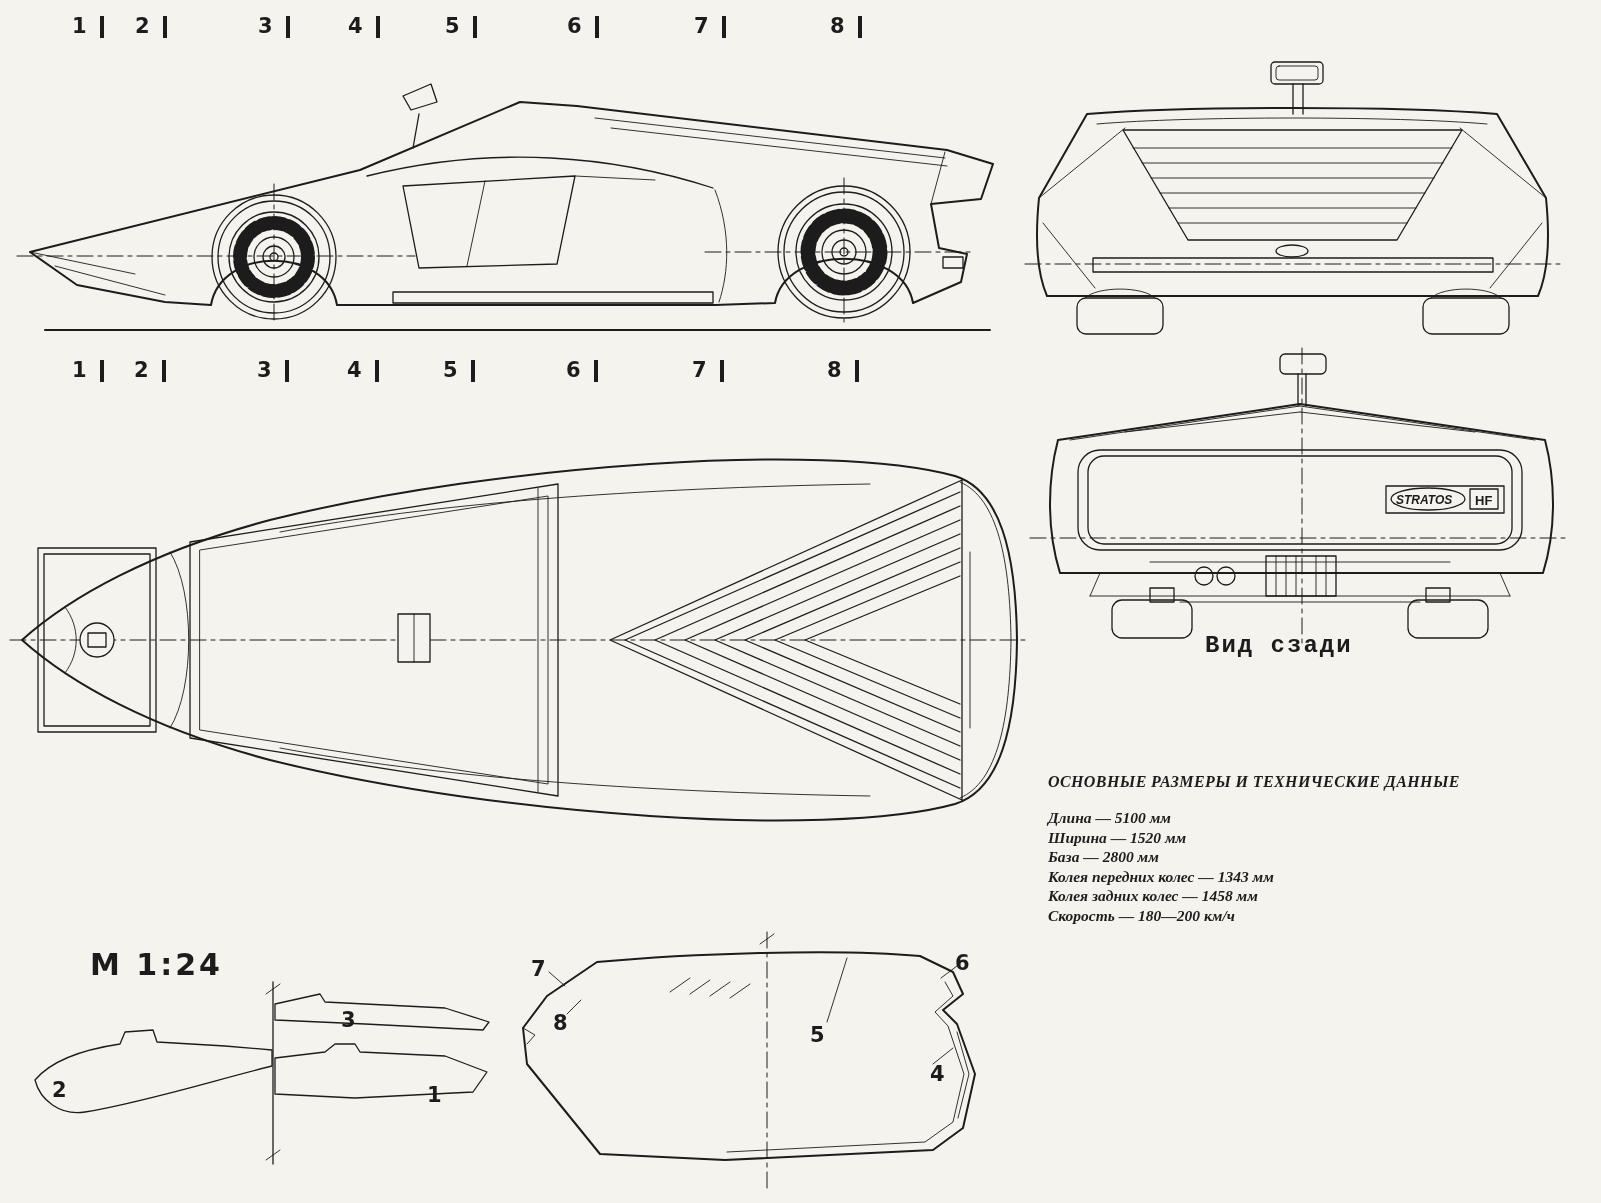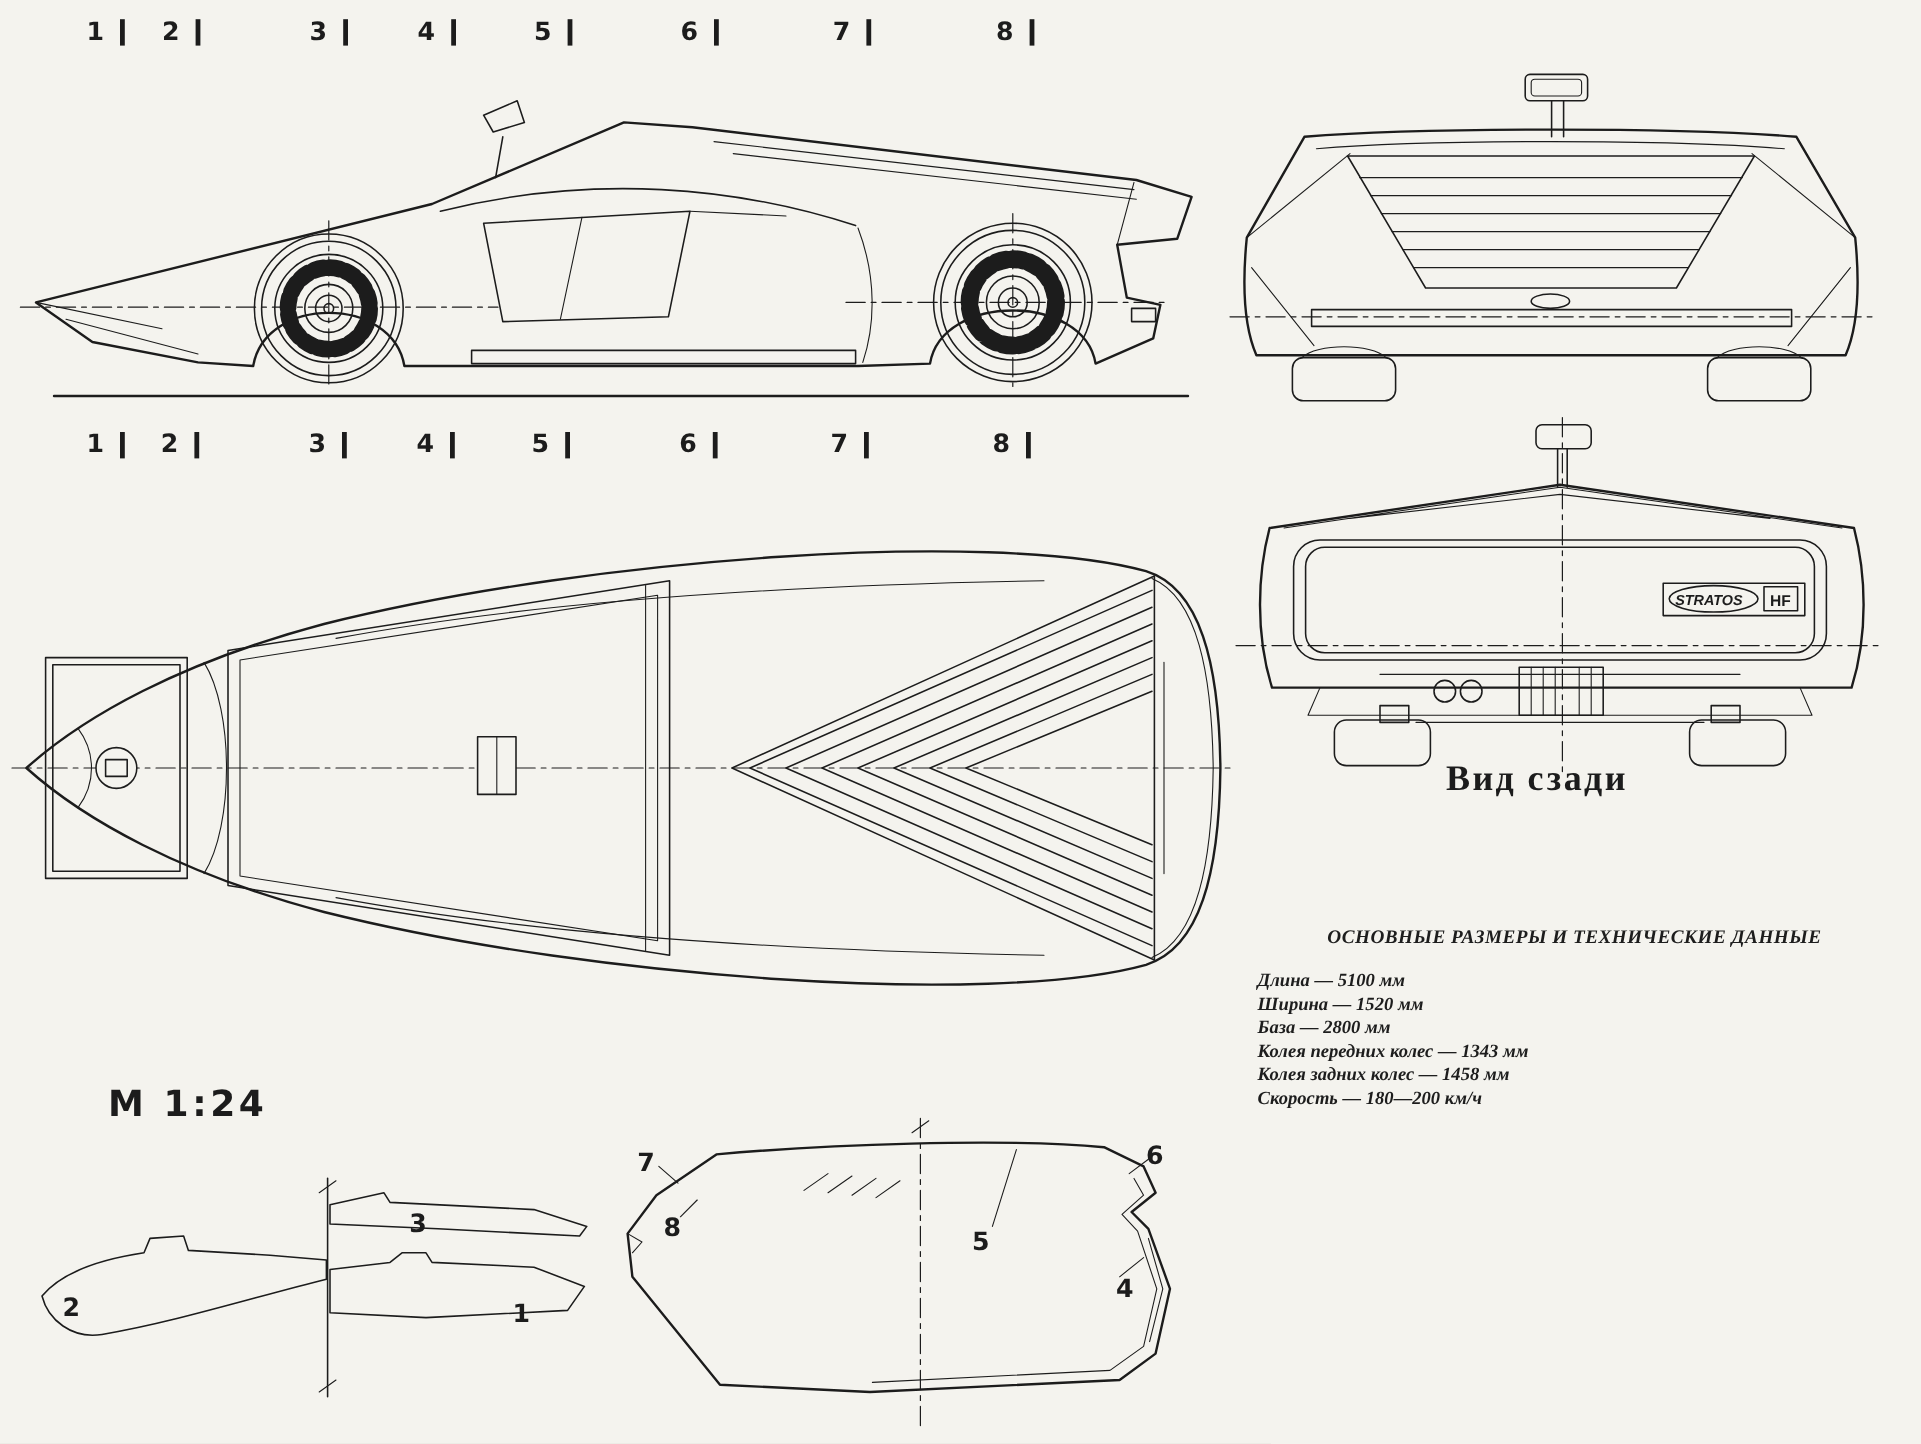--- a/index.html
+++ b/index.html
@@ -12,24 +12,24 @@
   .ink *{stroke:#1c1c1c;fill:none;stroke-width:1.3;stroke-linecap:round;stroke-linejoin:round;}
   .ink .bold{stroke-width:2;}
   .ink .thin{stroke-width:0.9;}
   .ink .cl{stroke-width:1;stroke-dasharray:16 5 4 5;}
   .ink text{fill:#1c1c1c;stroke:none;}
   .ruler{position:absolute;left:0;width:1030px;height:30px;}
   .ritem{position:absolute;top:0;display:flex;align-items:flex-start;}
   .ritem span{font-weight:bold;font-size:21px;font-family:"DejaVu Sans",sans-serif;line-height:24px;}
   .tick{display:inline-block;width:4px;height:22px;background:#1c1c1c;margin-left:13px;margin-top:2px;}
   .slabel{position:absolute;font-weight:bold;font-size:21px;font-family:"DejaVu Sans",sans-serif;}
-  .rear-label{position:absolute;font-size:30px;font-weight:bold;letter-spacing:2px;font-family:Liberation Serif, serif;}
-  .scale-label{position:absolute;font-size:30px;font-weight:bold;letter-spacing:3px;font-family:"DejaVu Sans",sans-serif;}
+  .rear-label{position:absolute;font-size:24px;font-weight:bold;letter-spacing:2px;font-family:Liberation Mono, monospace;}
+  .scale-label{position:absolute;font-size:30px;font-weight:bold;letter-spacing:3px;font-family:"DejaVu Sans",sans-serif;margin-top:44px;}
   .specs{position:absolute;font-family:"Liberation Serif",serif;font-style:italic;color:#1d1d1d;}
-  .specs-title{text-align:right;font-weight:700;font-size:16px;line-height:20px;margin-bottom:16px;letter-spacing:.4px;}
+  .specs-title{text-align:left;font-weight:700;font-size:16px;line-height:20px;margin-bottom:16px;letter-spacing:.4px;}
   .spec-line{font-size:15.5px;font-weight:600;line-height:19.5px;}
 </style>
 </head>
 <body>
 
 <div class="page">
 
   <div class="ruler" style="top:14px">
     <div class="ritem" style="left:72px">
         <span>1</span>

